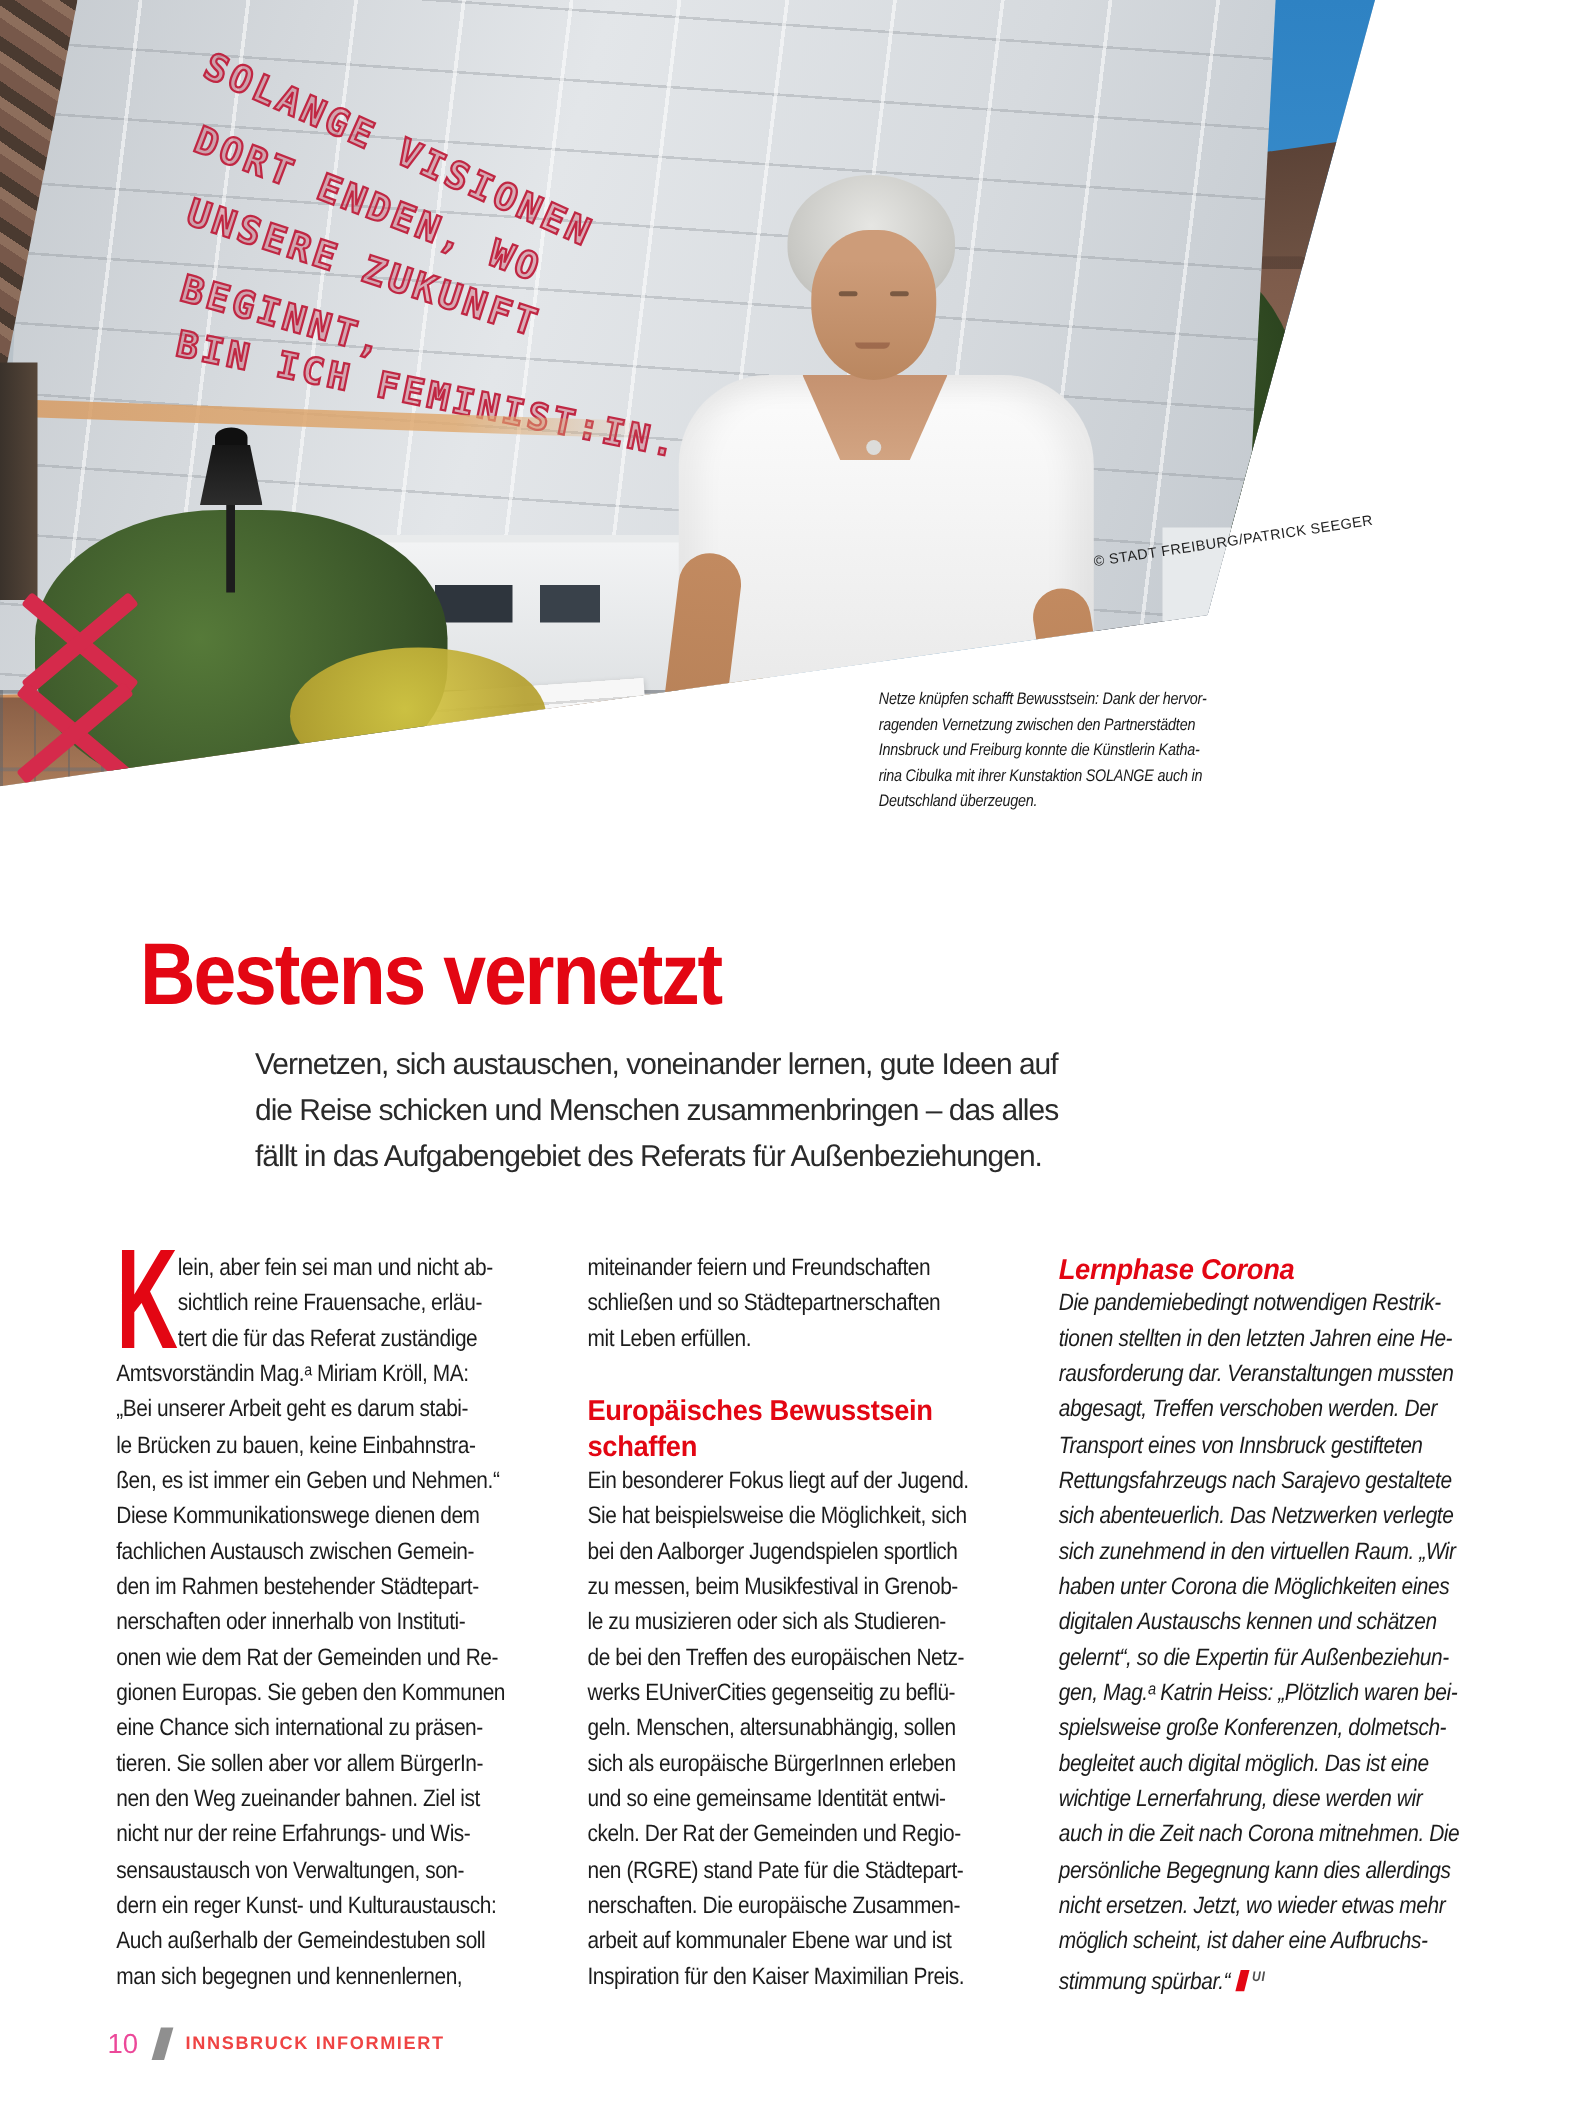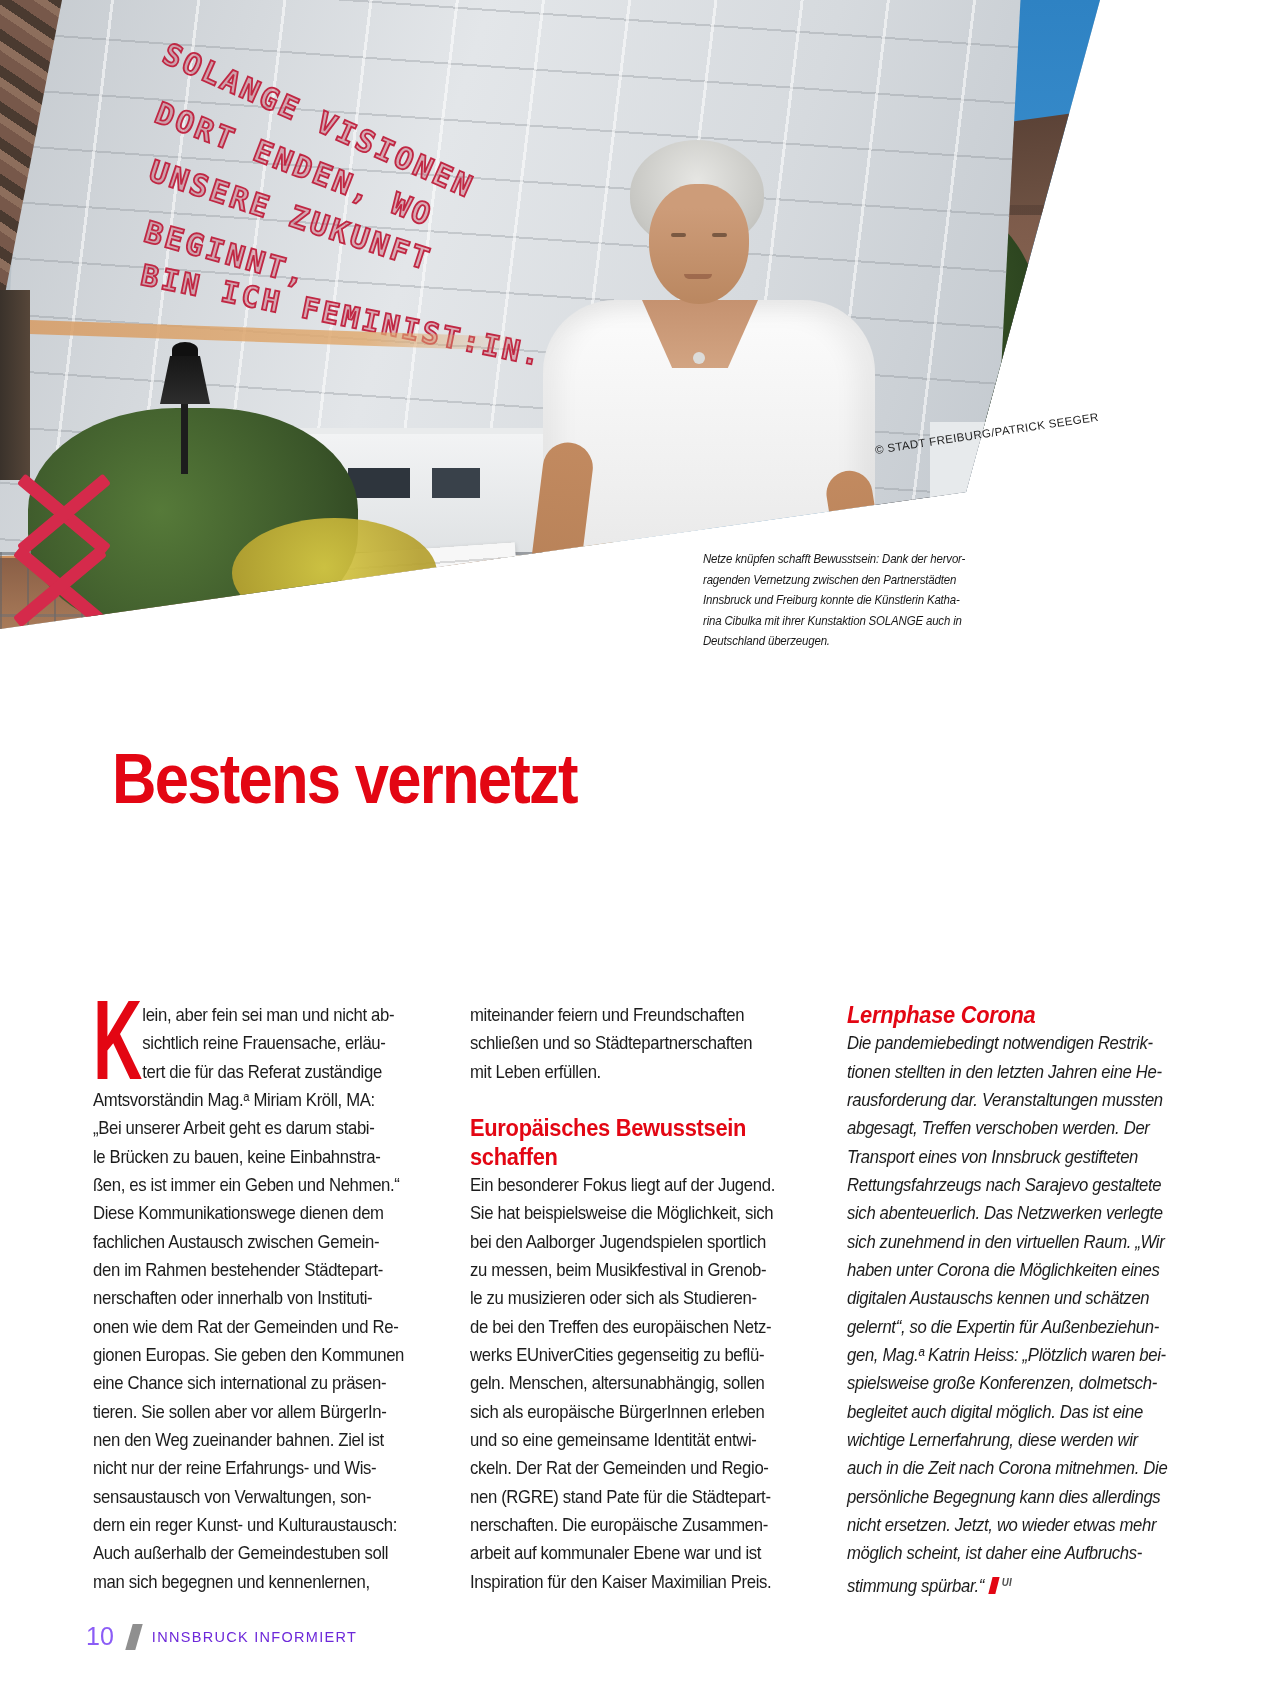--- a/index.html
+++ b/index.html
@@ -103,23 +103,23 @@
       color:#1c1c1c;white-space:nowrap;transform:scaleX(.88);transform-origin:left top;}
   .bline.indent{padding-left:56px;}
   .bline.subhead{font-size:23px;font-weight:bold;color:#e30613;letter-spacing:-.3px;transform:scaleX(.95);}
   .dropcap{position:absolute;left:0;top:-3px;font-size:114px;line-height:84px;font-weight:bold;color:#e30613;
       transform:scaleX(.6);transform-origin:left top;}
   .endslash{display:inline-block;width:8px;height:17px;background:#e30613;transform:skewX(-16deg);
       margin-left:7px;vertical-align:-2px;}
   .endui{font-size:11px;font-weight:bold;color:#4f4f4f;letter-spacing:.5px;vertical-align:6px;margin-left:5px;}
 
   .footer{position:absolute;left:86px;top:1622px;display:flex;align-items:center;}
-  .pagenum{font-size:25px;color:#8b5cf6;}
+  .pagenum{font-size:22px;color:#ec4899;}
   .fslash{width:10px;height:26px;background:#8f8f8f;transform:skewX(-16deg);margin:0 13px 0 15px;}
-  .magname{font-size:14.5px;font-weight:normal;letter-spacing:1.3px;color:#6d28d9;}
+  .magname{font-size:14.5px;font-weight:bold;letter-spacing:1.3px;color:#ef4444;}
 </style>
 </head>
 <body>
 
 <div id="page">
 
   <div class="photo">
     <div class="sky"></div>
     <div class="bldg-roof"></div>
     <div class="bldg-right"></div>
@@ -177,20 +177,25 @@
   <div class="caption">
       <div>Netze knüpfen schafft Bewusstsein: Dank der hervor-</div>
       <div>ragenden Vernetzung zwischen den Partnerstädten</div>
       <div>Innsbruck und Freiburg konnte die Künstlerin Katha-</div>
       <div>rina Cibulka mit ihrer Kunstaktion SOLANGE auch in</div>
       <div>Deutschland überzeugen.</div>
     </div>
 
   <h1 class="headline" style="margin:0;">Bestens vernetzt</h1>
 
+  <div class="lead">
+      <div>Vernetzen, sich austauschen, voneinander lernen, gute Ideen auf</div>
+      <div>die Reise schicken und Menschen zusammenbringen – das alles</div>
+      <div>fällt in das Aufgabengebiet des Referats für Außenbeziehungen.</div>
+    </div>
 
   <div class="col col1">
       <span class="dropcap">K</span>
       <div class="bline indent">lein, aber fein sei man und nicht ab-</div>
       <div class="bline indent">sichtlich reine Frauensache, erläu-</div>
       <div class="bline indent">tert die für das Referat zuständige</div>
       <div class="bline">Amtsvorständin Mag.ᵃ Miriam Kröll, MA:</div>
       <div class="bline">„Bei unserer Arbeit geht es darum stabi-</div>
       <div class="bline">le Brücken zu bauen, keine Einbahnstra-</div>
       <div class="bline">ßen, es ist immer ein Geben und Nehmen.“</div>

